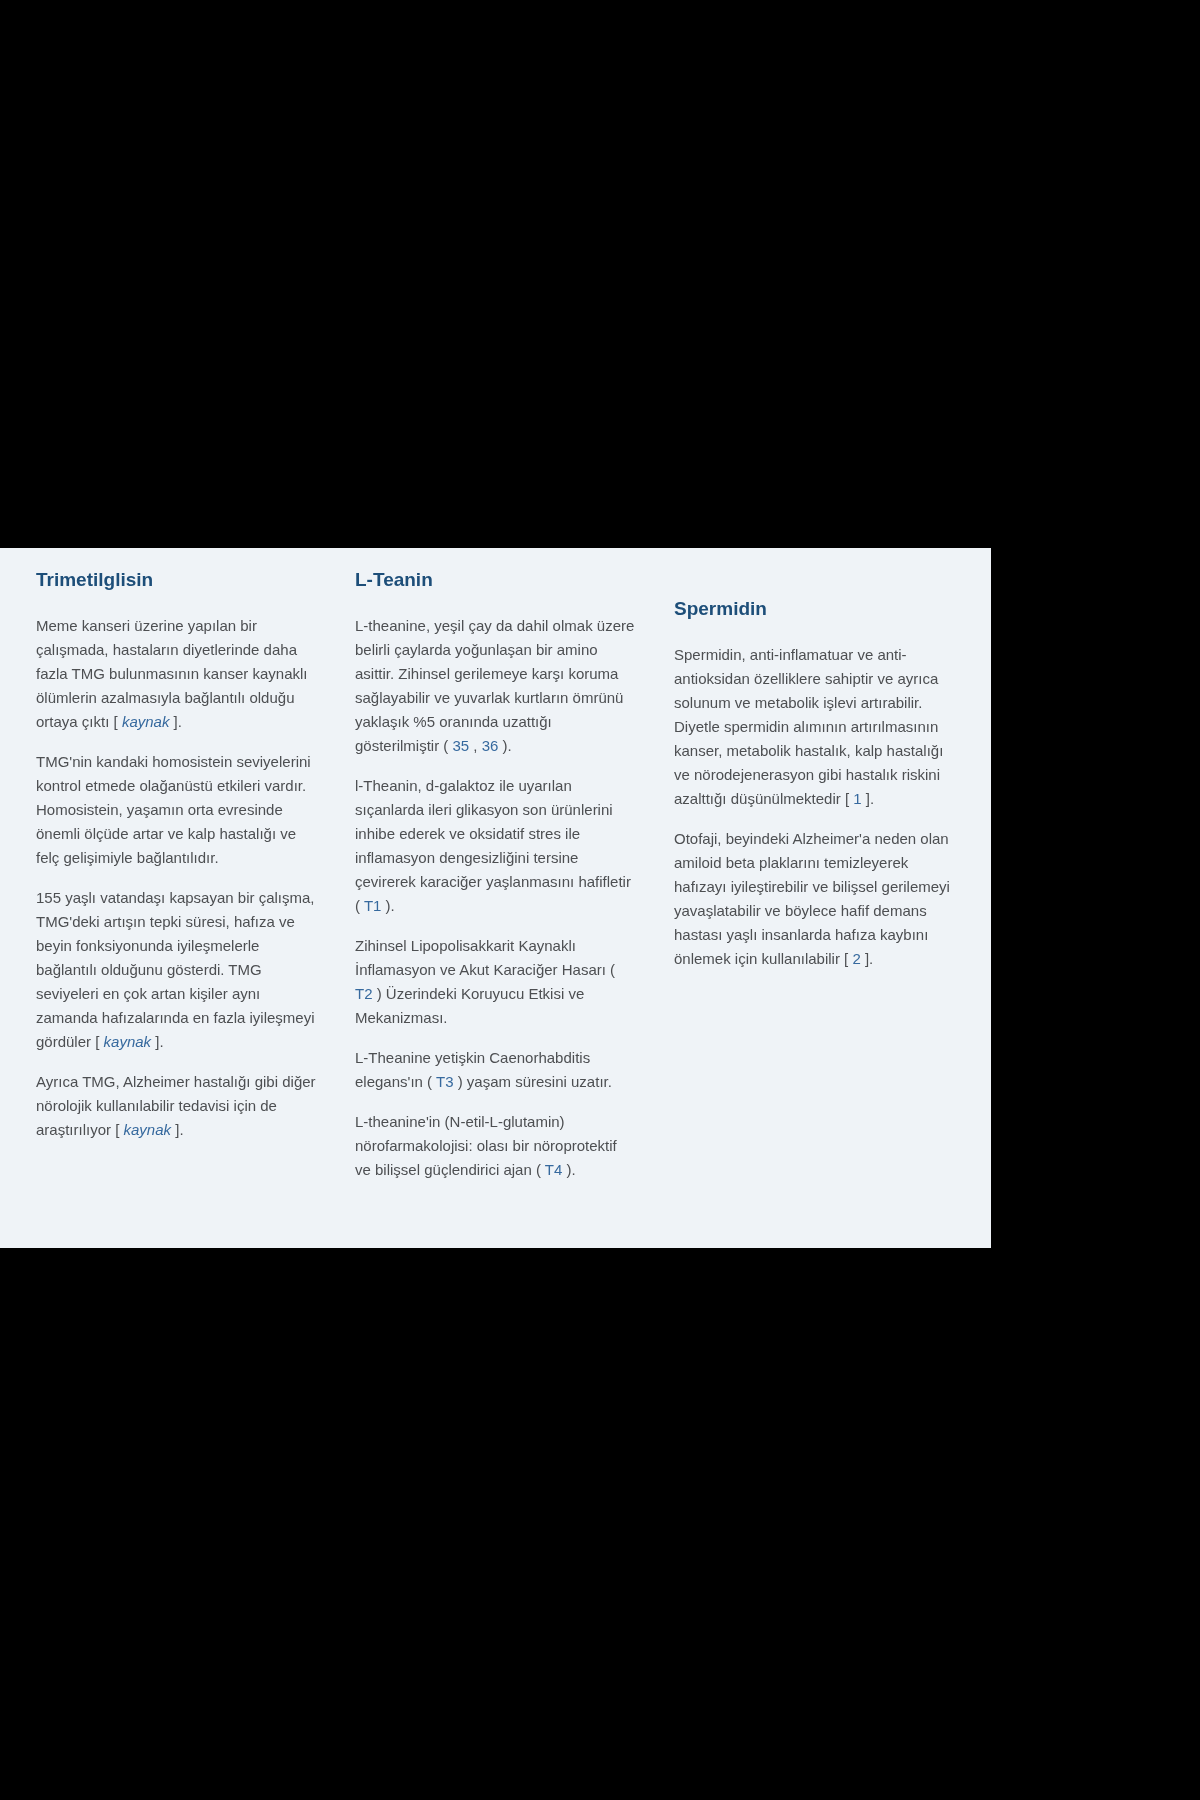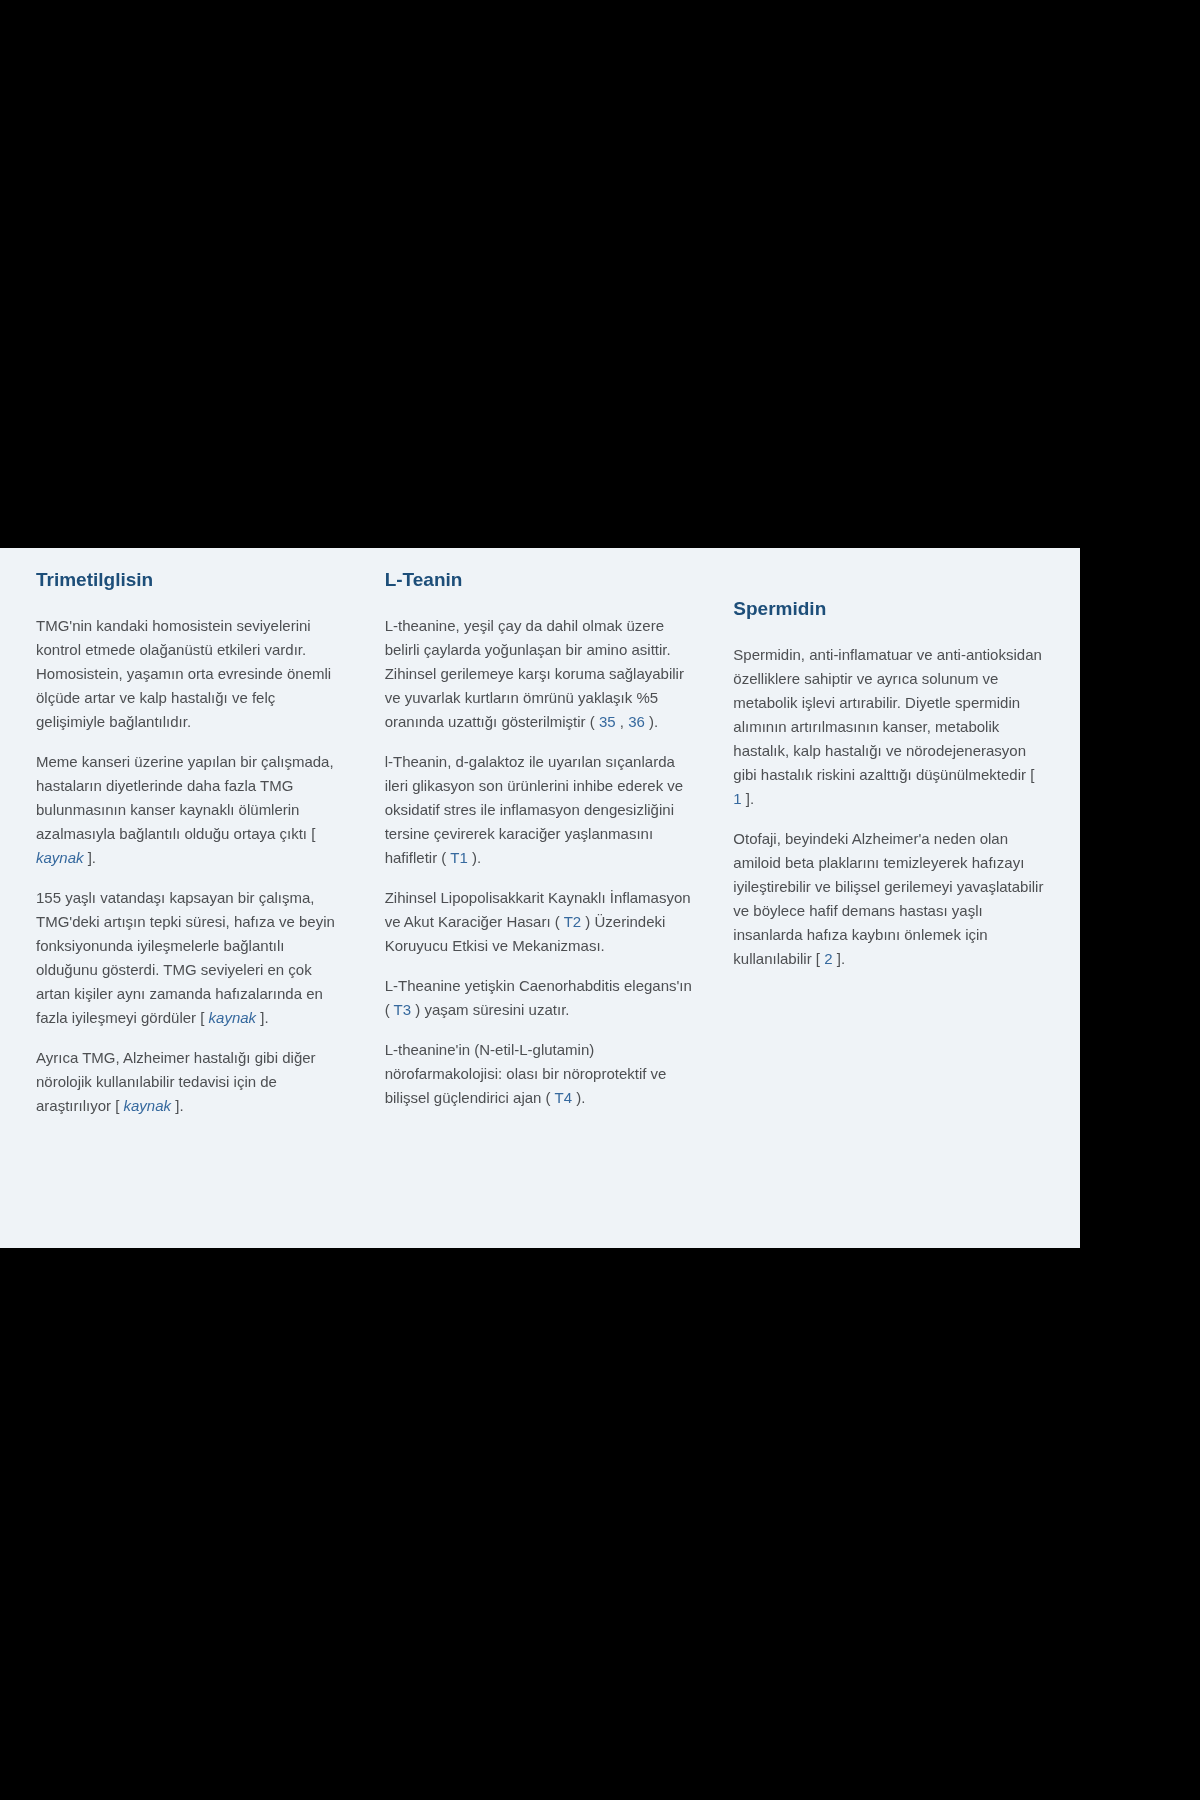--- a/index.html
+++ b/index.html
@@ -13,21 +13,21 @@
   html,body{ background:var(--bg-black); }
   body{
     width:1200px; height:1800px;
     font-family:"Liberation Sans","DejaVu Sans",sans-serif;
     position:relative;
   }
   .black-band{ width:1200px; background:var(--bg-black); }
   .black-top{ height:548px; }
   .black-bottom{ height:552px; }
   .panel{
-    width:1080px; height:700px;
+    width:991px; height:700px;
     background:var(--panel-bg);
     overflow:hidden;
   }
   .columns{
     display:grid;
     grid-template-columns:1fr 1fr 1fr;
     column-gap:38px;
     padding:20px 36px 0 36px;
   }
   h2{
@@ -54,22 +54,22 @@
 </head>
 <body>
 
 <div class="black-band black-top"></div>
 
 <div class="panel">
   <div class="columns">
 
     <section class="col">
       <h2>Trimetilglisin</h2>
+      <p class="para"><span>Meme kanseri üzerine yapılan bir çalışmada, hastaların diyetlerinde daha fazla TMG bulunmasının kanser kaynaklı ölümlerin azalmasıyla bağlantılı olduğu ortaya çıktı [ </span><a class="italic">kaynak</a><span> ].</span></p>
       <p class="para"><span>TMG'nin kandaki homosistein seviyelerini kontrol etmede olağanüstü etkileri vardır. Homosistein, yaşamın orta evresinde önemli ölçüde artar ve kalp hastalığı ve felç gelişimiyle bağlantılıdır.</span></p>
-      <p class="para"><span>Meme kanseri üzerine yapılan bir çalışmada, hastaların diyetlerinde daha fazla TMG bulunmasının kanser kaynaklı ölümlerin azalmasıyla bağlantılı olduğu ortaya çıktı [ </span><a class="italic">kaynak</a><span> ].</span></p>
       <p class="para"><span>155 yaşlı vatandaşı kapsayan bir çalışma, TMG'deki artışın tepki süresi, hafıza ve beyin fonksiyonunda iyileşmelerle bağlantılı olduğunu gösterdi. TMG seviyeleri en çok artan kişiler aynı zamanda hafızalarında en fazla iyileşmeyi gördüler [ </span><a class="italic">kaynak</a><span> ].</span></p>
       <p class="para"><span>Ayrıca TMG, Alzheimer hastalığı gibi diğer nörolojik kullanılabilir tedavisi için de araştırılıyor [ </span><a class="italic">kaynak</a><span> ].</span></p>
     </section>
 
     <section class="col">
       <h2>L-Teanin</h2>
       <p class="para"><span>L-theanine, yeşil çay da dahil olmak üzere belirli çaylarda yoğunlaşan bir amino asittir. Zihinsel gerilemeye karşı koruma sağlayabilir ve yuvarlak kurtların ömrünü yaklaşık %5 oranında uzattığı gösterilmiştir ( </span><a>35</a><span> ,  </span><a>36</a><span> ).</span></p>
       <p class="para"><span>l-Theanin, d-galaktoz ile uyarılan sıçanlarda ileri glikasyon son ürünlerini inhibe ederek ve oksidatif stres ile inflamasyon dengesizliğini tersine çevirerek karaciğer yaşlanmasını hafifletir ( </span><a>T1</a><span> ).</span></p>
       <p class="para"><span>Zihinsel Lipopolisakkarit Kaynaklı İnflamasyon ve Akut Karaciğer Hasarı ( </span><a>T2</a><span> ) Üzerindeki Koruyucu Etkisi ve Mekanizması.</span></p>
       <p class="para"><span>L-Theanine yetişkin Caenorhabditis elegans'ın ( </span><a>T3</a><span> ) yaşam süresini uzatır.</span></p>

